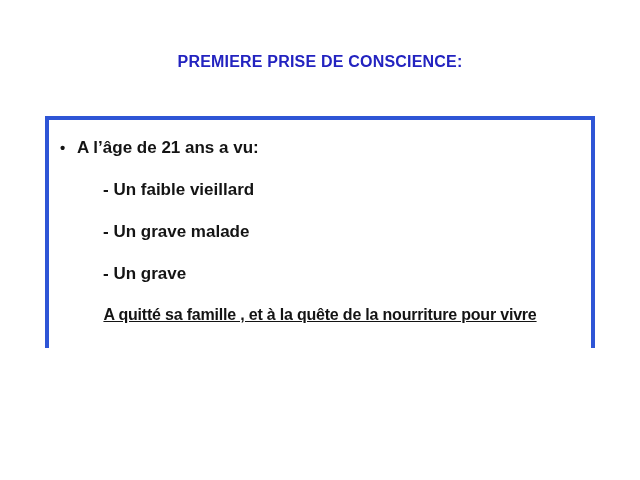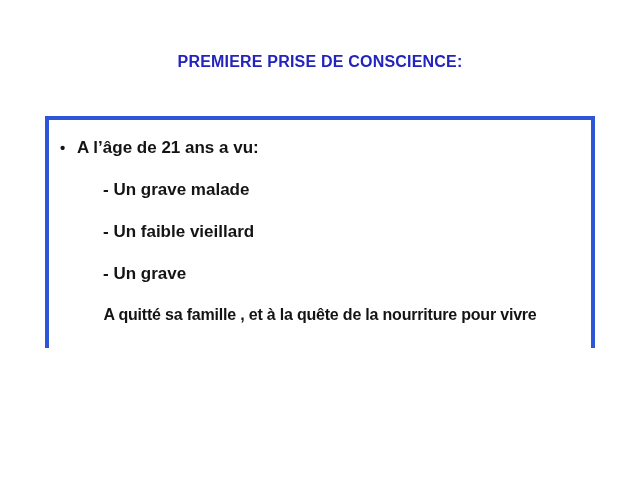--- a/index.html
+++ b/index.html
@@ -62,39 +62,40 @@
   .closing-line {
     margin: 17px 8px 0 0;
     width: 100%;
     text-align: center;
     font-size: 16px;
     line-height: 24px;
     font-weight: bold;
     color: #141414;
     letter-spacing: -0.2px;
     white-space: nowrap;
+    text-decoration: underline;
   }
 </style>
 </head>
 <body>
 
 <div class="slide">
 
   <div class="slide-title">
     <div>PREMIERE PRISE DE CONSCIENCE:</div>
   </div>
 
   <div class="content-box">
 
     <div class="bullet-line">
       <span class="bullet-marker">•</span>
       <span>A l’âge de 21 ans a vu:</span>
     </div>
 
+    <div class="sub-item">- Un faible vieillard</div>
     <div class="sub-item">- Un grave malade</div>
-    <div class="sub-item">- Un faible vieillard</div>
     <div class="sub-item">- Un grave</div>
 
     <div class="closing-line">A quitté sa famille , et à la quête de la nourriture pour vivre</div>
 
   </div>
 
 </div>
 
 </body></html>

